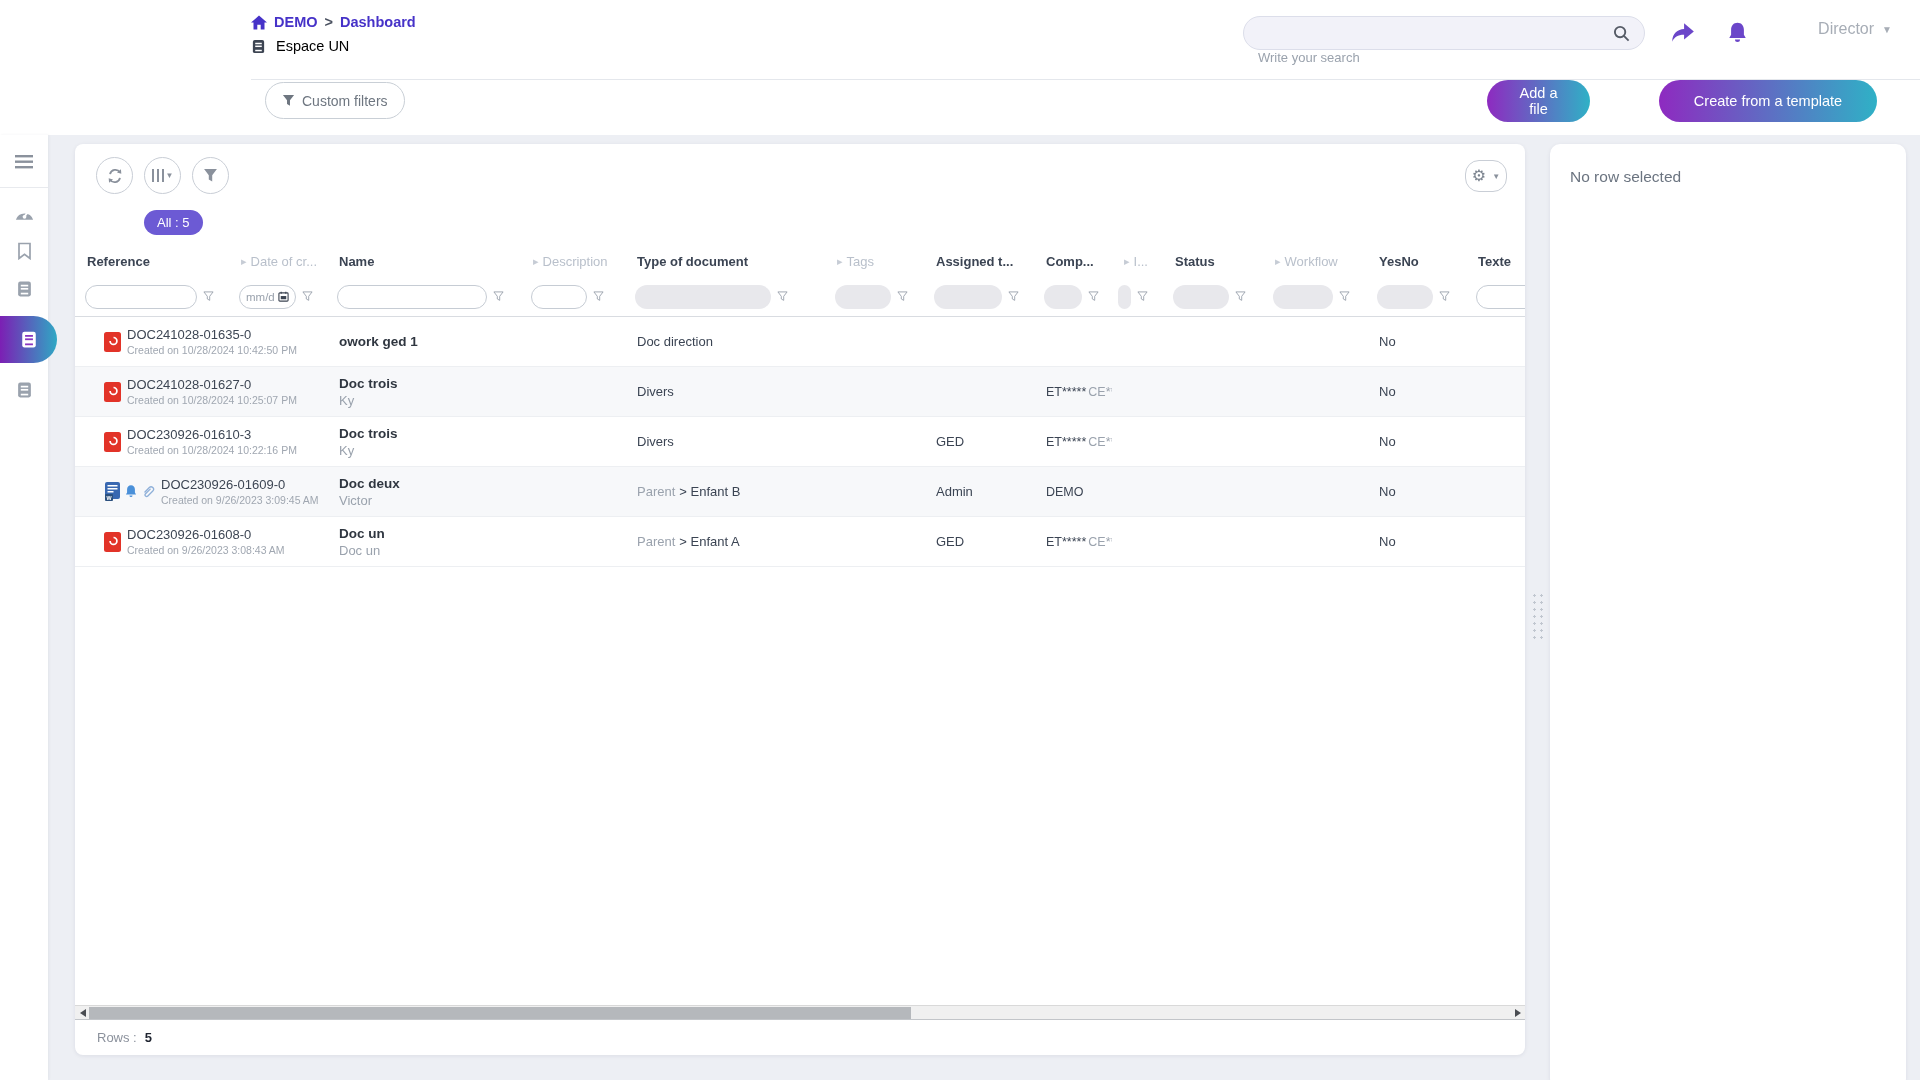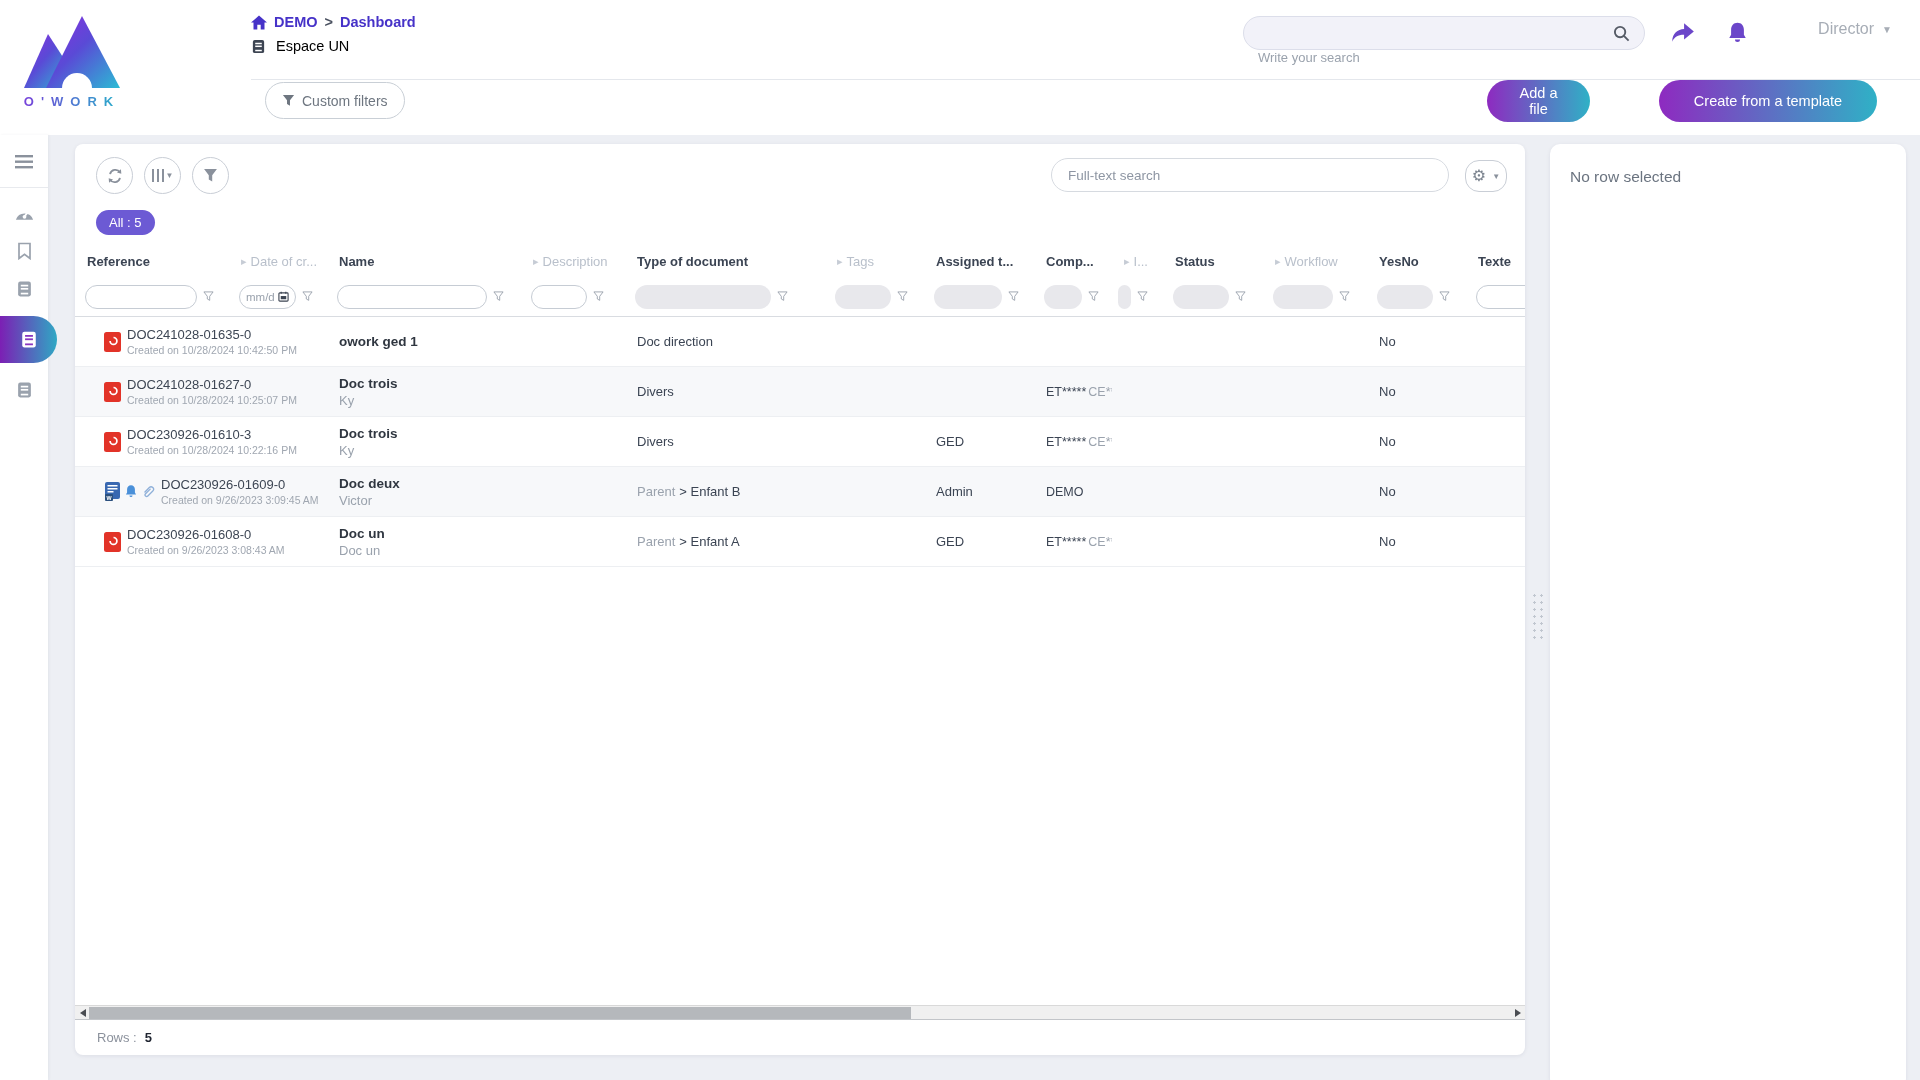--- a/index.html
+++ b/index.html
@@ -64,21 +64,21 @@
   .fulltext-pill { position:absolute; left:976px; top:14px; width:398px; height:34px;
     border:1px solid #d6dae0; border-radius:17px; display:flex; align-items:center; padding:0 16px; background:#fff; }
   .fulltext-pill input { flex:1; border:none; outline:none; font-size:13.5px; color:#3c4452;
     font-family:"Liberation Sans",sans-serif; background:transparent; }
   .fulltext-pill input::placeholder { color:#8e96a3; }
   .gear-btn { position:absolute; left:1390px; top:16px; width:42px; height:32px; border-radius:14px;
     border:1px solid #c9ced6; background:#fff; display:flex; align-items:center; justify-content:center;
     gap:4px; cursor:pointer; color:#7d8590; }
   .gear-glyph { font-size:16px; line-height:1; }
 
-  .badge-row { flex:0 0 auto; padding:4px 8px 10px 21px; }
+  .badge-row { flex:0 0 auto; padding:4px 8px 10px 21px;margin-left:48px; }
   .badge { display:inline-block; background:#6c5ad4; color:#fff; font-size:13px;
     padding:5px 13px; border-radius:14px; cursor:pointer; }
 
   
   .thead { display:grid; grid-template-columns:154px 98px 194px 104px 200px 99px 110px 78px 51px 100px 104px 99px 120px;
     width:1511px; height:32px; align-items:center; flex:0 0 auto; }
   .th { font-size:13px; font-weight:700; color:#3b4453; padding-left:12px; white-space:nowrap;
     display:flex; align-items:center; gap:4px; cursor:pointer; overflow:hidden; }
   .th.muted { color:#b9c0cb; font-weight:400; }
   .expander { color:#c6ccd5; font-size:11px; cursor:pointer; }
@@ -129,35 +129,20 @@
     background:#fff; border-radius:10px; box-shadow:0 1px 4px rgba(20,30,60,.08); padding:24px 20px; }
   .empty-msg { font-size:15.5px; color:#6b7480; }
 
   .drag-handle { position:absolute; left:1531px; top:592px; width:15px; height:50px; cursor:col-resize;
     background-image:radial-gradient(#c0c6cf 1.3px, transparent 1.4px); background-size:7px 7px; }
 </style>
 </head>
 <body>
 
 <header class="topbar">
-  <div class="logo">
-    <svg width="108" height="82" viewBox="0 0 108 82">
-      <defs>
-        <linearGradient id="lg1" x1="0%" y1="0%" x2="100%" y2="100%">
-          <stop offset="0%" stop-color="#8d2ee0"></stop>
-            <stop offset="45%" stop-color="#5a4ad6"></stop>
-            <stop offset="100%" stop-color="#2bbcd4"></stop>
-        </linearGradient>
-      </defs>
-      <path d="M6 78 L30 24 L52 58 L42 78 Z" fill="url(#lg1)"></path>
-      <path d="M28 78 L64 6 L102 78 Z" fill="url(#lg1)"></path>
-      <path d="M44 78 a15 15 0 0 1 30 0 Z" fill="#ffffff"></path>
-    </svg>
-    <span class="logo-text">O'WORK</span>
-  </div>
 
   <nav class="breadcrumb">
     <svg width="16" height="15" viewBox="0 0 16 15">
       <path d="M0 7.5 L8 0.5 L16 7.5 L13.5 7.5 L13.5 14.5 L9.7 14.5 L9.7 9.8 L6.3 9.8 L6.3 14.5 L2.5 14.5 L2.5 7.5 Z" fill="#4632c8"></path>
     </svg>
     <span>DEMO</span>
     <span class="sep">&gt;</span>
     <span>Dashboard</span>
   </nav>
   <div class="space-line">
@@ -269,23 +254,20 @@
           <i></i>
           <i></i>
         </span>
       <span class="cols-caret">▼</span>
     </button>
     <button class="circle-btn" style="left:117px;">
       <svg width="15" height="15" viewBox="0 0 14 14">
         <path d="M1 1 H13 L8.6 6.8 V12.6 L5.4 10.8 V6.8 Z" fill="#8a919c"></path>
       </svg>
     </button>
-    <div class="fulltext-pill">
-      <input type="text" placeholder="Full-text search" style="">
-    </div>
     <button class="gear-btn">
       <span class="gear-glyph">⚙</span>
       <span class="cols-caret">▼</span>
     </button>
   </div>
 
   <div class="badge-row">
     <span class="badge">All : 5</span>
   </div>
 

